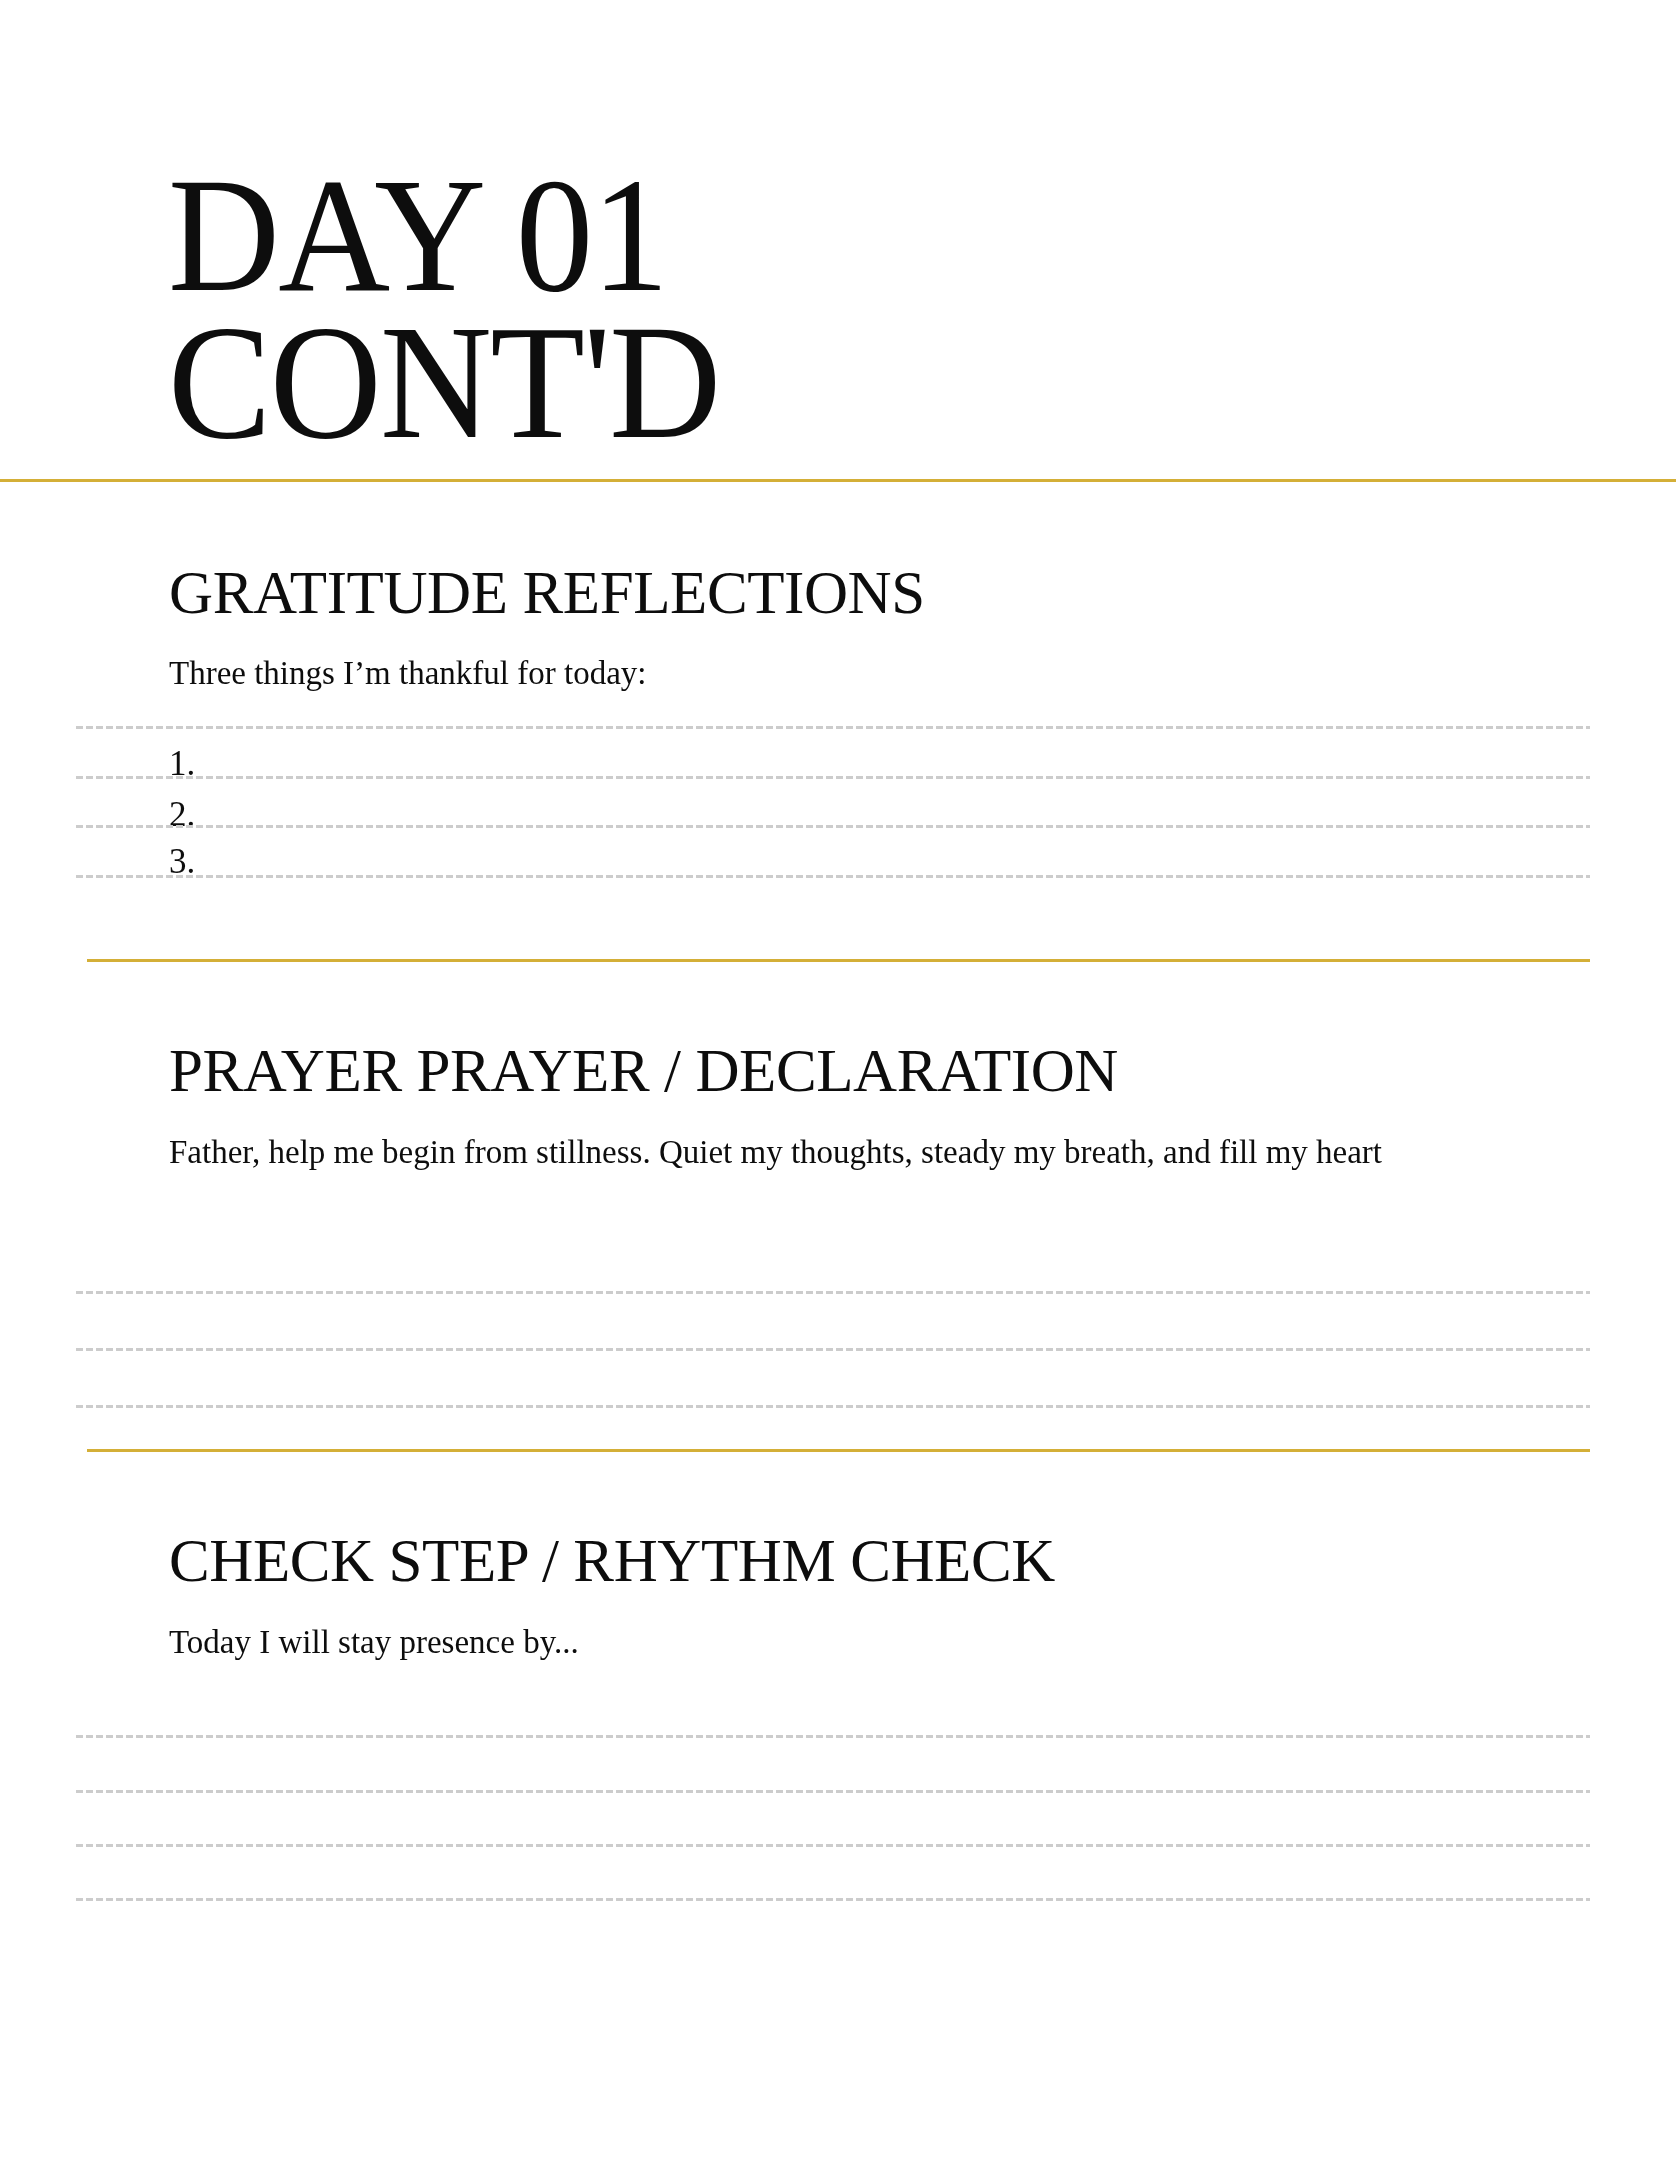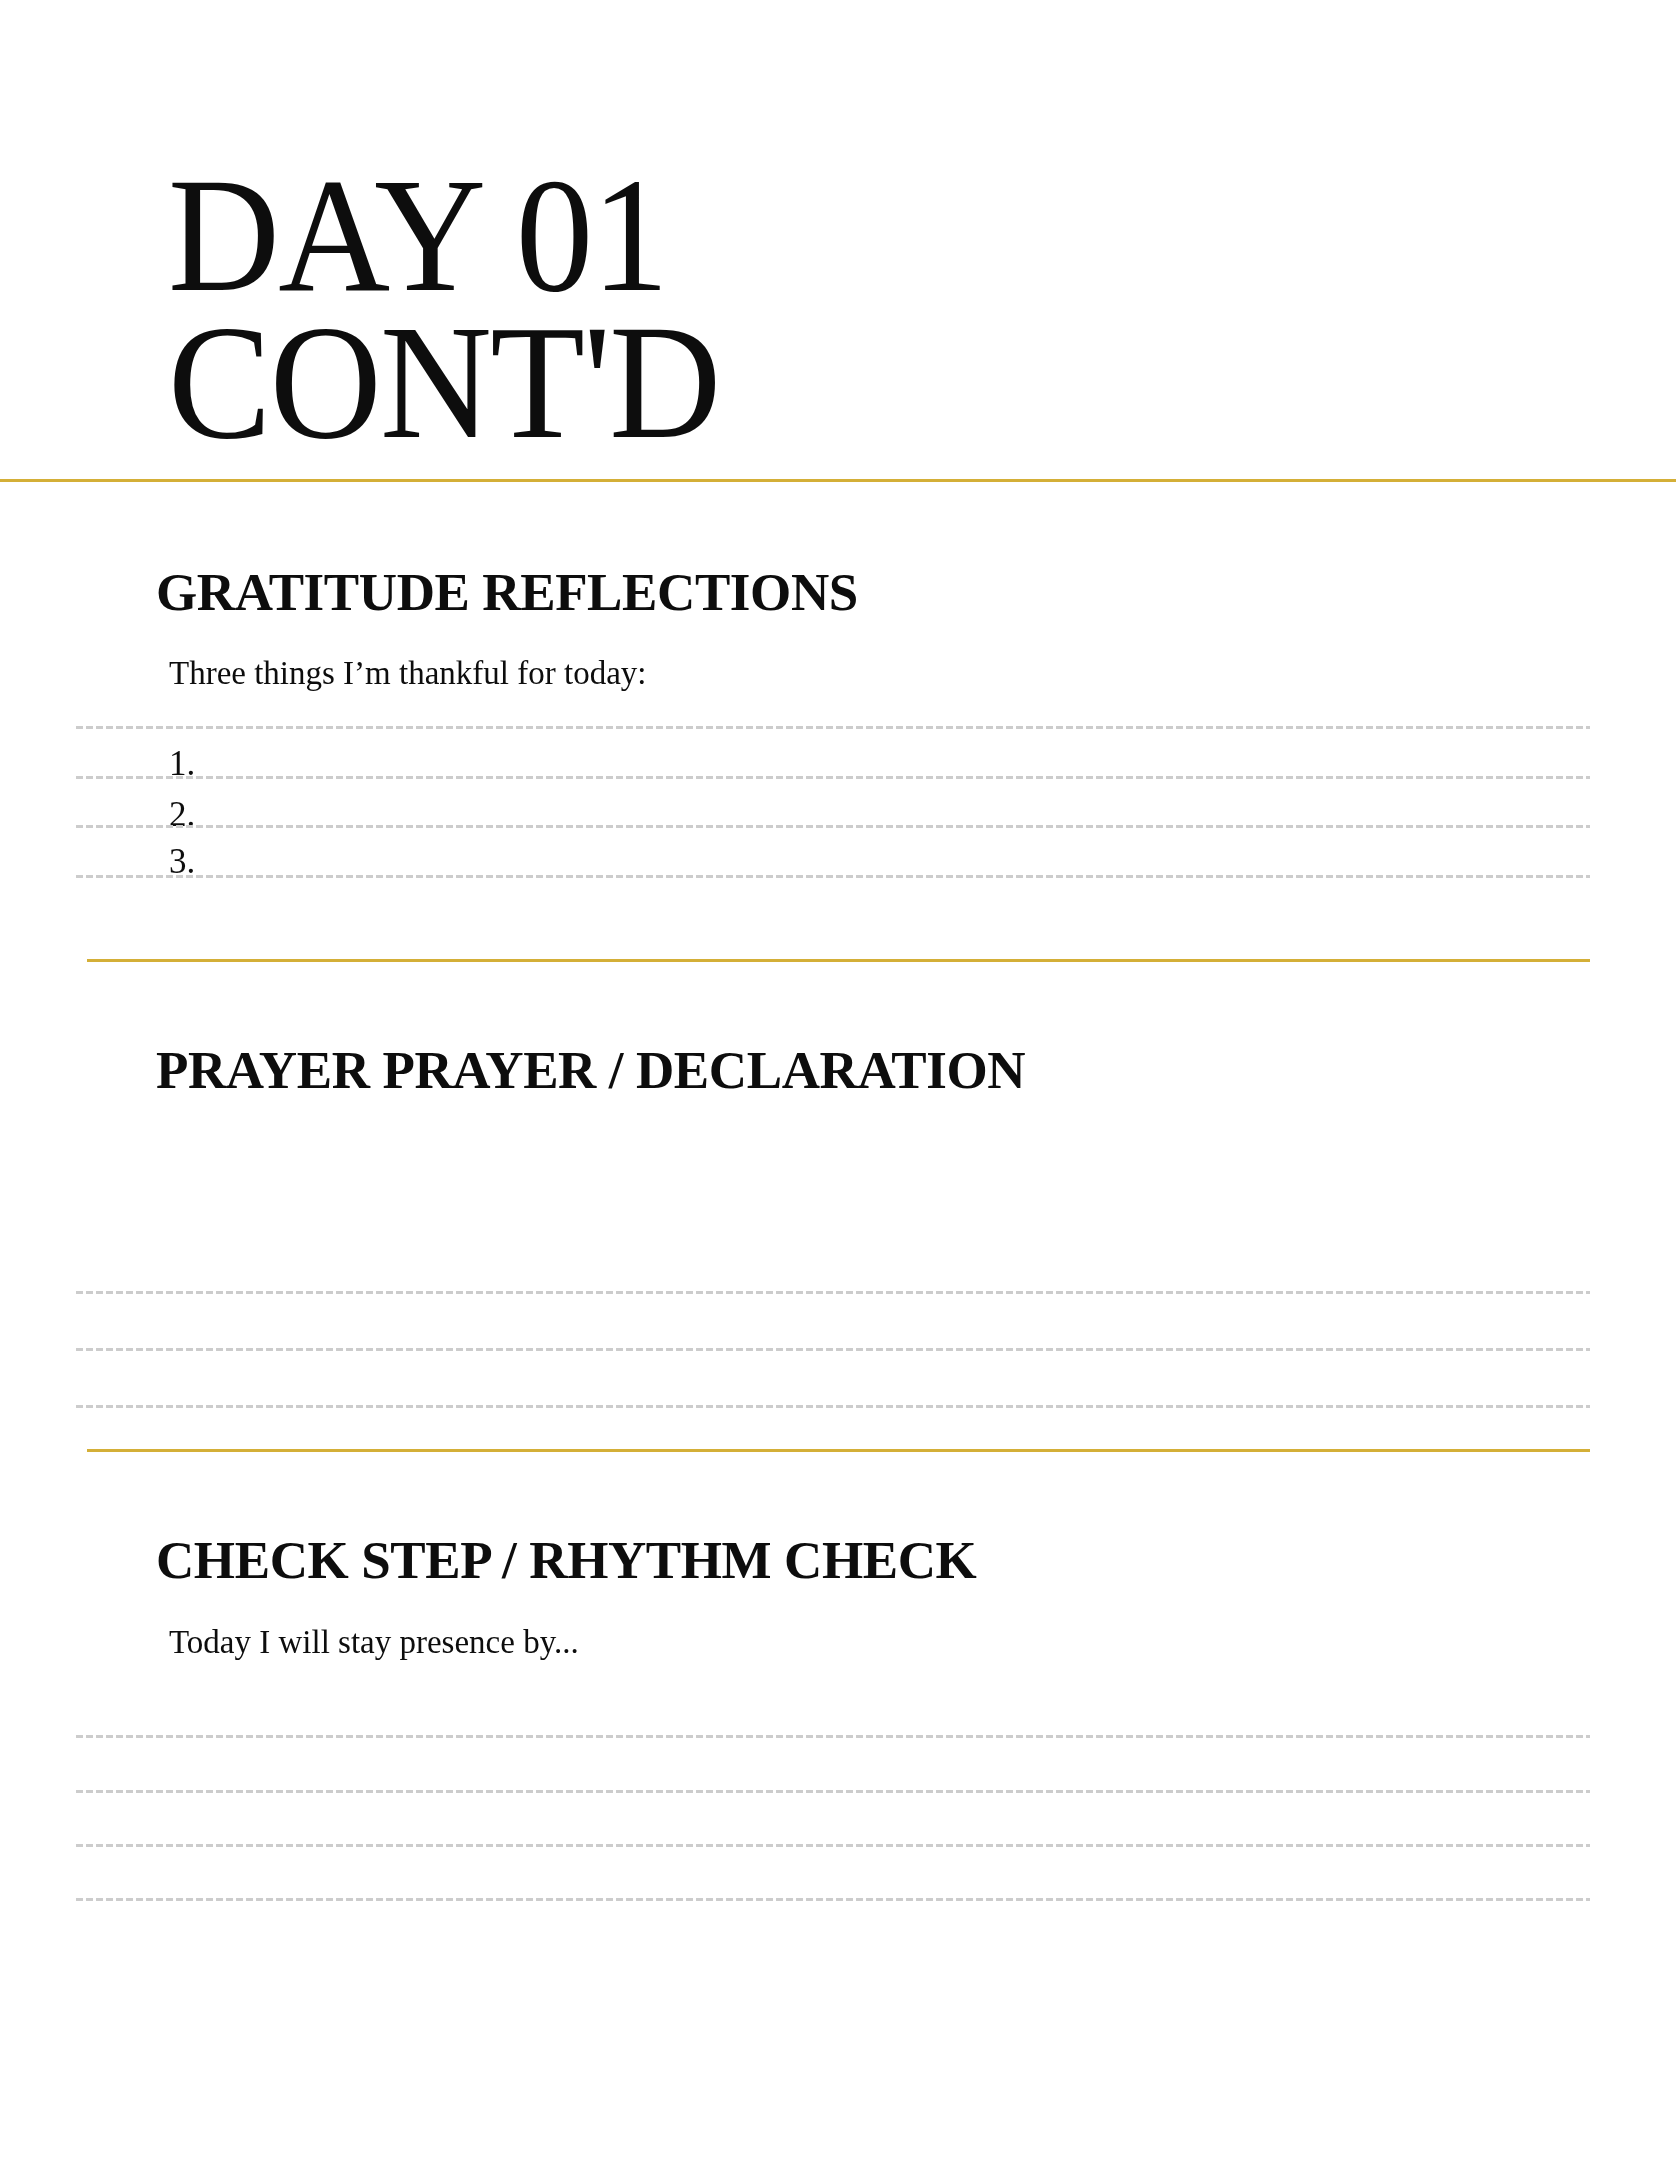--- a/index.html
+++ b/index.html
@@ -15,21 +15,21 @@
     letter-spacing:-1.7px; transform:scaleY(1.05); transform-origin:top left;
   }
   .title span { display:block; }
   .rule-full { left:0; width:1677px; height:3.1px; background:#d4af37; }
   .rule { left:87px; width:1503px; height:2.6px; background:#d4af37; }
   .dash {
     left:76px; width:1514px; height:3.1px;
     background-image:repeating-linear-gradient(to right,#cccccc 0,#cccccc 7.4px,transparent 7.4px,transparent 10px);
   }
   .heading {
-    left:156px; margin:0; font-size:53px; line-height:65px; font-weight:700;
+    left:169px; margin:0; font-size:61px; line-height:65px; font-weight:400;
     letter-spacing:-0.4px; white-space:nowrap;
   }
   .sub { left:169px; margin:0; font-size:33px; line-height:42px; white-space:nowrap;text-align:right; }
   .body { left:169px; width:1432px; margin:0; font-size:33px; line-height:43px; }
   .num { left:169px; font-size:35px; line-height:39px; }
 </style>
 </head>
 <body>
 
 <h1 class="abs title">
@@ -50,20 +50,21 @@
   <div class="abs dash" style="top:825px;"></div>
   <span class="abs num" style="top:842px;">3.</span>
   <div class="abs dash" style="top:875px;"></div>
 </section>
 
 <div class="abs rule" style="top:959px;"></div>
 
 <section>
   <h2 class="abs heading" style="top:1038px;">PRAYER PRAYER / DECLARATION</h2>
   <p class="abs body" style="top:1131px;">
+    <span style="display:block;">Father, help me begin from stillness. Quiet my thoughts, steady my breath, and fill my heart</span>
   </p>
   <div class="abs dash" style="top:1291px;"></div>
   <div class="abs dash" style="top:1348px;"></div>
   <div class="abs dash" style="top:1405px;"></div>
 </section>
 
 <div class="abs rule" style="top:1449px;"></div>
 
 <section>
   <h2 class="abs heading" style="top:1528px;">CHECK STEP / RHYTHM CHECK</h2>

